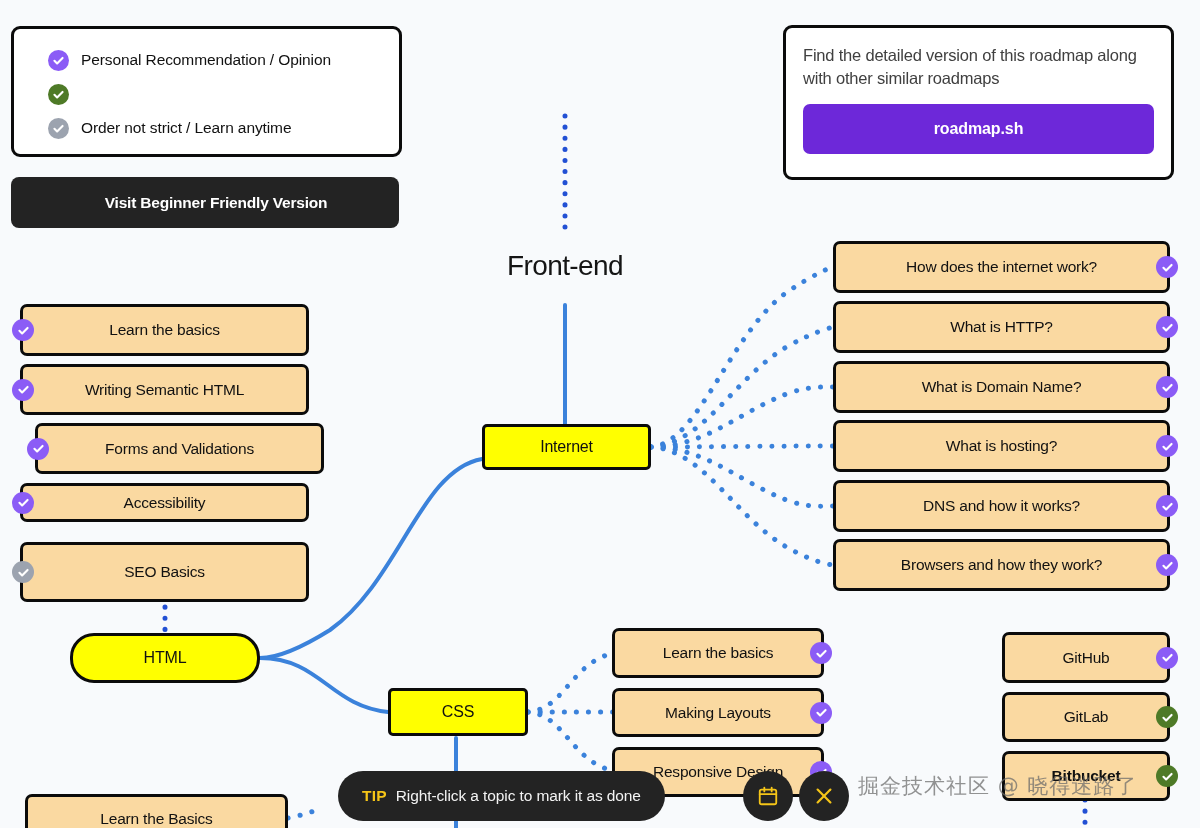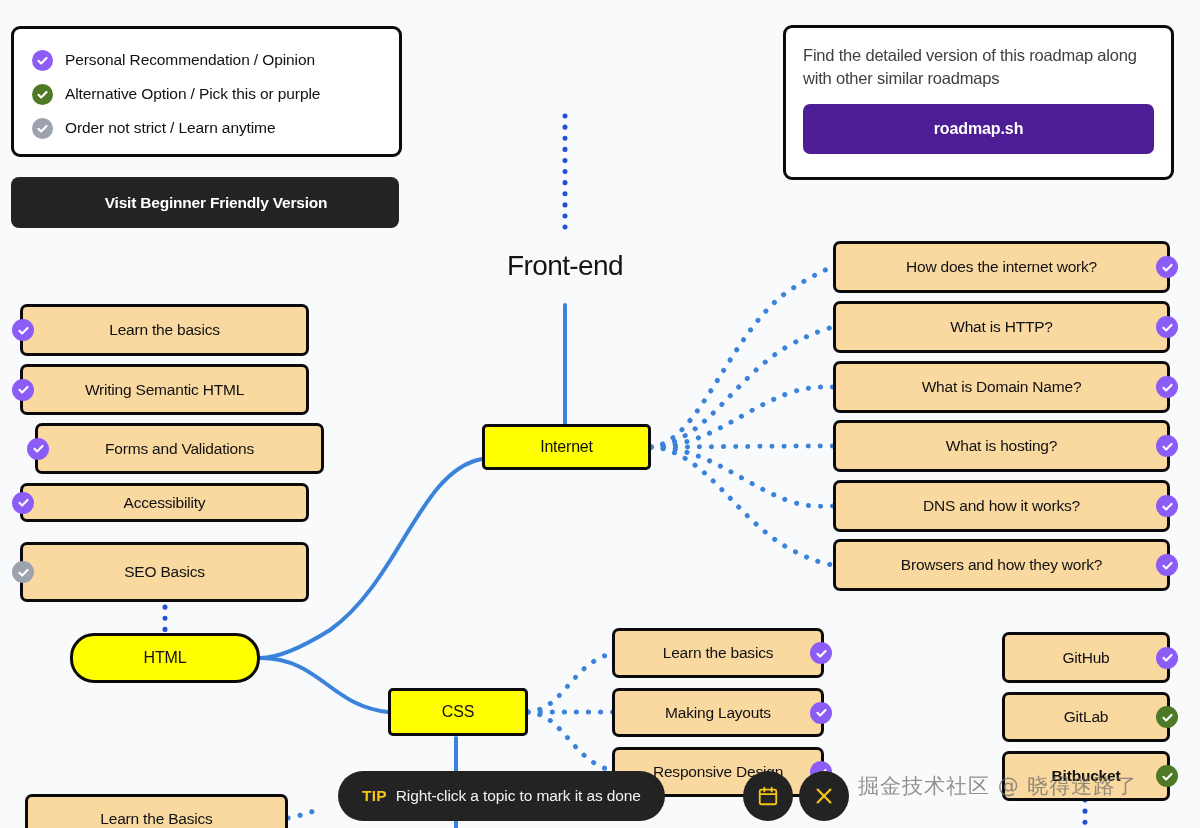--- a/index.html
+++ b/index.html
@@ -31,21 +31,21 @@
   
   .legend-card {
     position: absolute;
     left: 11px;
     top: 26px;
     width: 391px;
     height: 131px;
     background: #FFFFFF;
     border: 3px solid #0B0B0B;
     border-radius: 9px;
-    padding: 14px 18px;
+    padding: 14px 34px;
     z-index: 20;
   }
   .legend-row {
     display: flex;
     align-items: center;
     gap: 12px;
     height: 34px;
   }
   .legend-label {
     font-size: 15.5px;
@@ -107,21 +107,21 @@
   .detail-text {
     font-size: 16.5px;
     line-height: 1.42;
     color: #404040;
     letter-spacing: -0.2px;
   }
   .detail-btn {
     margin-top: 13px;
     width: 100%;
     height: 50px;
-    background: #4c1d95;
+    background: #6d28d9;
     border-radius: 7px;
     color: #FFFFFF;
     font-size: 16px;
     font-weight: bold;
     letter-spacing: -0.1px;
     display: flex;
     align-items: center;
     justify-content: center;
     cursor: pointer;
     border: none;
@@ -285,21 +285,20 @@
           </svg>
       </span>
       <span class="legend-label">Personal Recommendation / Opinion</span>
     </div>
     <div class="legend-row">
       <span class="check-badge cb-green">
         <svg viewBox="0 0 16 16">
             <path d="M3 8.4 L6.3 11.6 L13 4.8" fill="none" stroke="#fff" stroke-width="2.6" stroke-linecap="round" stroke-linejoin="round"></path>
           </svg>
       </span>
-      <span class="legend-label">Alternative Option / Pick this or purple</span>
     </div>
     <div class="legend-row">
       <span class="check-badge cb-gray">
         <svg viewBox="0 0 16 16">
             <path d="M3 8.4 L6.3 11.6 L13 4.8" fill="none" stroke="#fff" stroke-width="2.6" stroke-linecap="round" stroke-linejoin="round"></path>
           </svg>
       </span>
       <span class="legend-label">Order not strict / Learn anytime</span>
     </div>
   </div>

